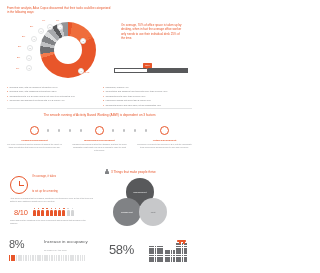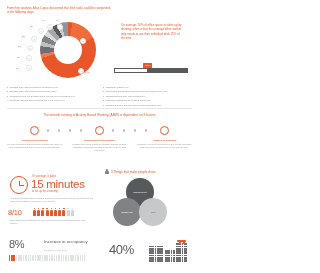--- a/index.html
+++ b/index.html
@@ -76,21 +76,21 @@
   .clock .hh{position:absolute;left:7.6px;top:4px;width:1.1px;height:5.2px;background:#e8562a;}
   .clock .mm{position:absolute;left:7.6px;top:7.6px;width:5.2px;height:1.1px;background:#e8562a;}
   .m-small{position:absolute;left:32px;top:175px;font-size:2.7px;color:#e8562a;}
   .m-big{position:absolute;left:31px;top:178px;font-size:11.5px;line-height:12px;
          color:#e8562a;letter-spacing:-.25px;}
   .m-sub{position:absolute;left:32px;top:190px;font-size:2.6px;color:#e8562a;}
   .m-note{position:absolute;left:10px;top:197px;width:84px;
           font-size:1.9px;line-height:2.7px;color:#939598;}
 
   
-  .r810{position:absolute;left:8px;top:209px;font-size:7.5px;line-height:8px;
+  .r810{position:absolute;left:14px;top:209px;font-size:7.5px;line-height:8px;
         color:#e8562a;letter-spacing:-.2px;}
   .people{position:absolute;left:33px;top:208px;display:flex;gap:1.1px;}
   .pp{position:relative;width:3.1px;height:8.4px;}
   .pp i{position:absolute;left:.85px;top:0;width:1.4px;height:1.4px;border-radius:50%;}
   .pp b{position:absolute;left:0;top:1.7px;width:3.1px;height:6.7px;
         border-radius:1.2px 1.2px 0 0;}
   .r810-note{position:absolute;left:10px;top:219px;width:84px;
              font-size:1.9px;line-height:2.7px;color:#939598;}
 
   
@@ -245,21 +245,20 @@
   <div class="fcol" style="left:137px;">
     <div class="fttl">Virtual Environment</div>
     <div class="ftxt">Technology is crucial to the success of ABW, with the appropriate tools and services allowing people to work from anywhere.</div>
   </div>
 
   <div class="clock">
     <div class="hh"></div>
     <div class="mm"></div>
   </div>
   <div class="m-small">On average, it takes</div>
-  <div class="m-big">15 minutes</div>
   <div class="m-sub">to set up for a meeting</div>
   <div class="m-note">Atlas Copco recognised that an enabling, unobtrusive and technology ready set up at the touch of a button to save wasting 15 minutes per every meeting.</div>
 
   <div class="r810">8/10</div>
   <div class="people">
     <div class="pp">
         <i style="background:#e8562a"></i>
         <b style="background:#e8562a"></b>
       </div>
     <div class="pp">
@@ -359,21 +358,21 @@
   <div class="circ c1">
       <span class="clab">Empowerment</span>
     </div>
   <div class="circ c2">
       <span class="clab">Engagement</span>
     </div>
   <div class="circ c3">
       <span class="clab">Trust</span>
     </div>
 
-  <div class="p40">40%</div>
+  <div class="p40">58%</div>
   <div class="fact">
     <div class="fb" style="left:0;top:6px;width:15px;height:16px;"></div>
     <div class="fgrid" style="left:0;top:6px;width:15px;height:16px;"></div>
     <div class="fb" style="left:16px;top:10px;width:10px;height:12px;"></div>
     <div class="fgrid" style="left:16px;top:10px;width:10px;height:12px;"></div>
     <div class="fb" style="left:27px;top:3px;width:11px;height:19px;"></div>
     <div class="fgrid" style="left:27px;top:3px;width:11px;height:19px;"></div>
     <div class="smoke" style="left:28px;top:0;width:9px;height:1.6px;border-radius:.8px;"></div>
     <div class="smoke" style="left:30px;top:1.6px;width:1.6px;height:2px;"></div>
     <div class="smoke" style="left:34px;top:1.6px;width:1.6px;height:2px;"></div>

